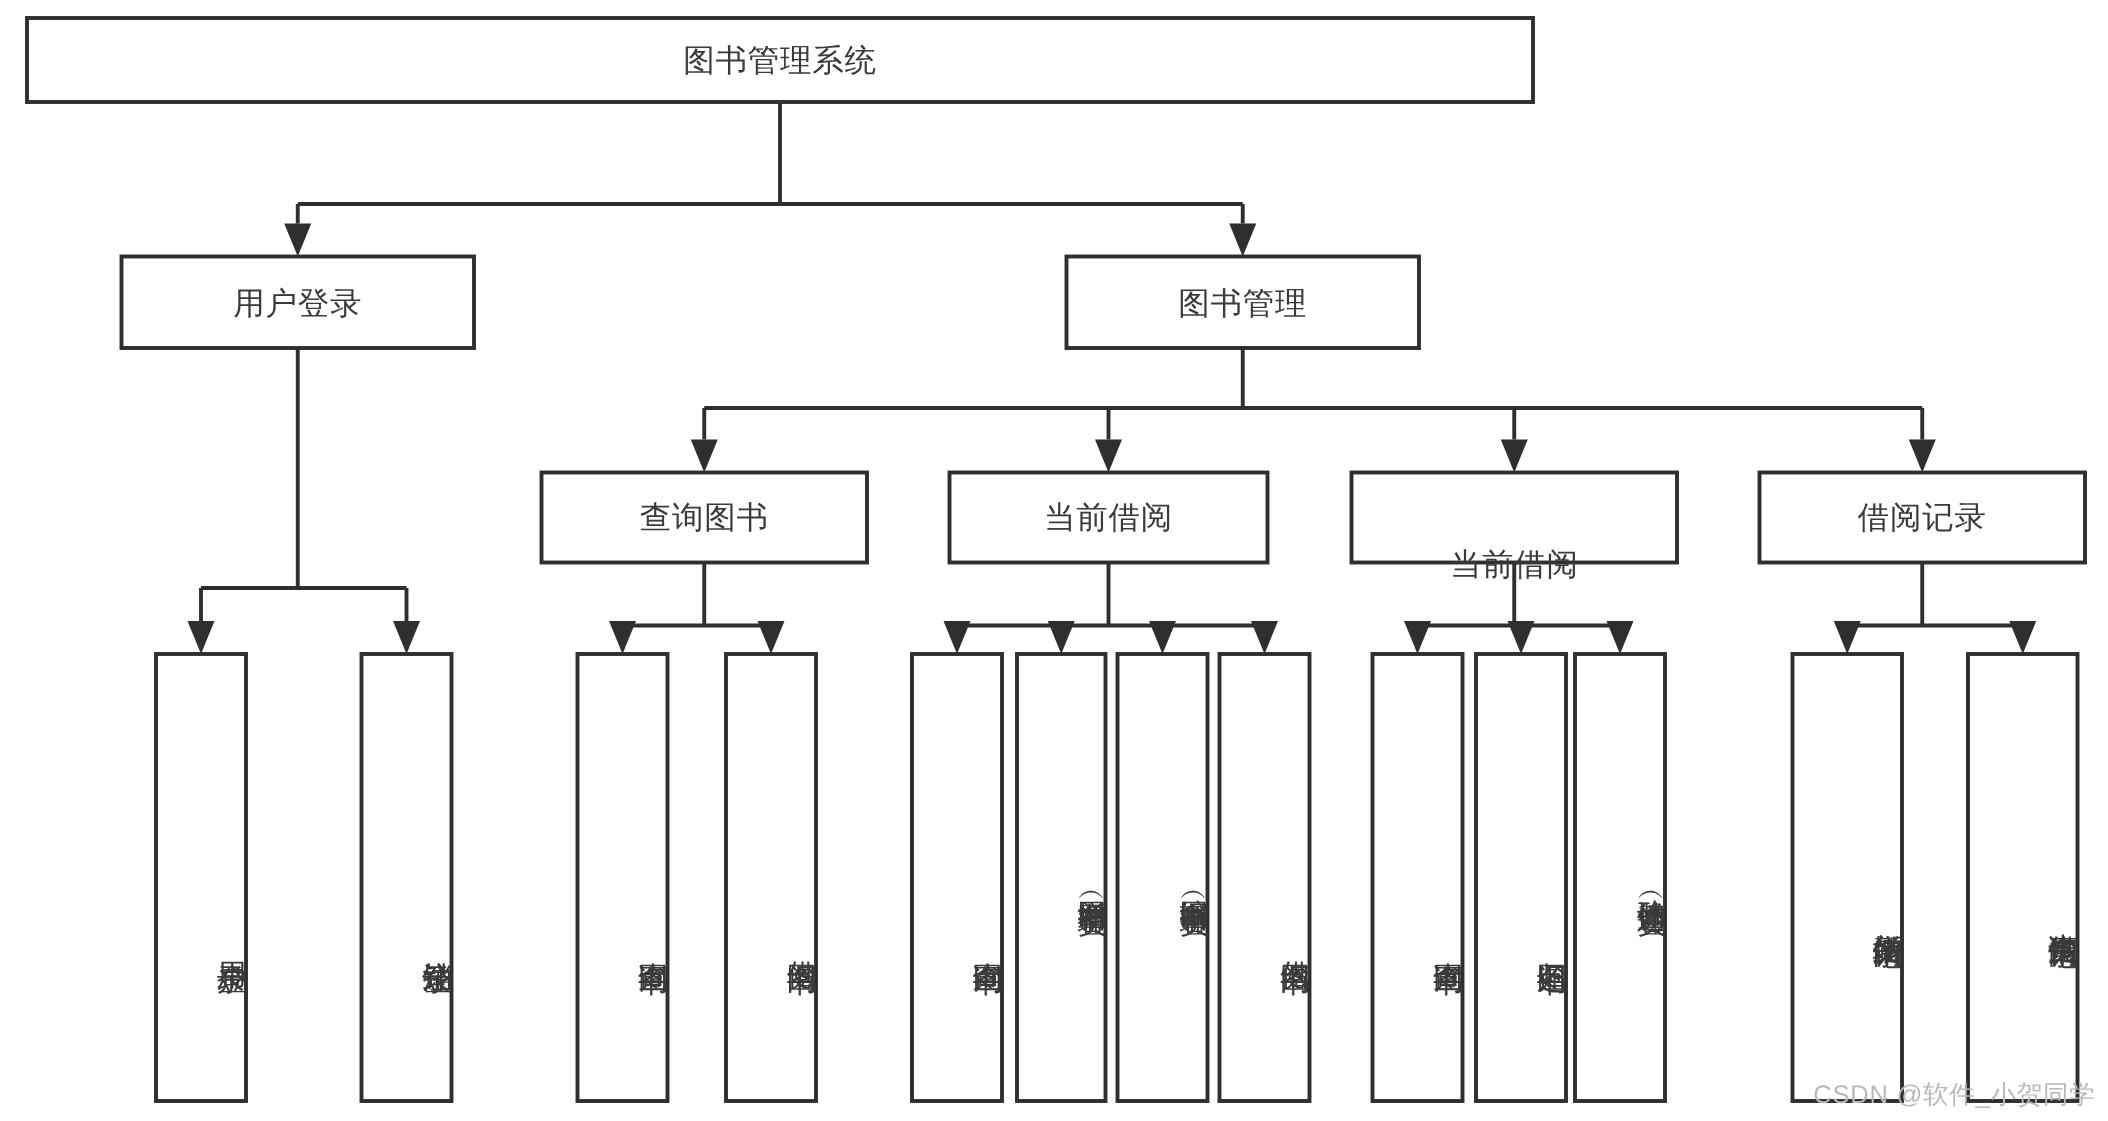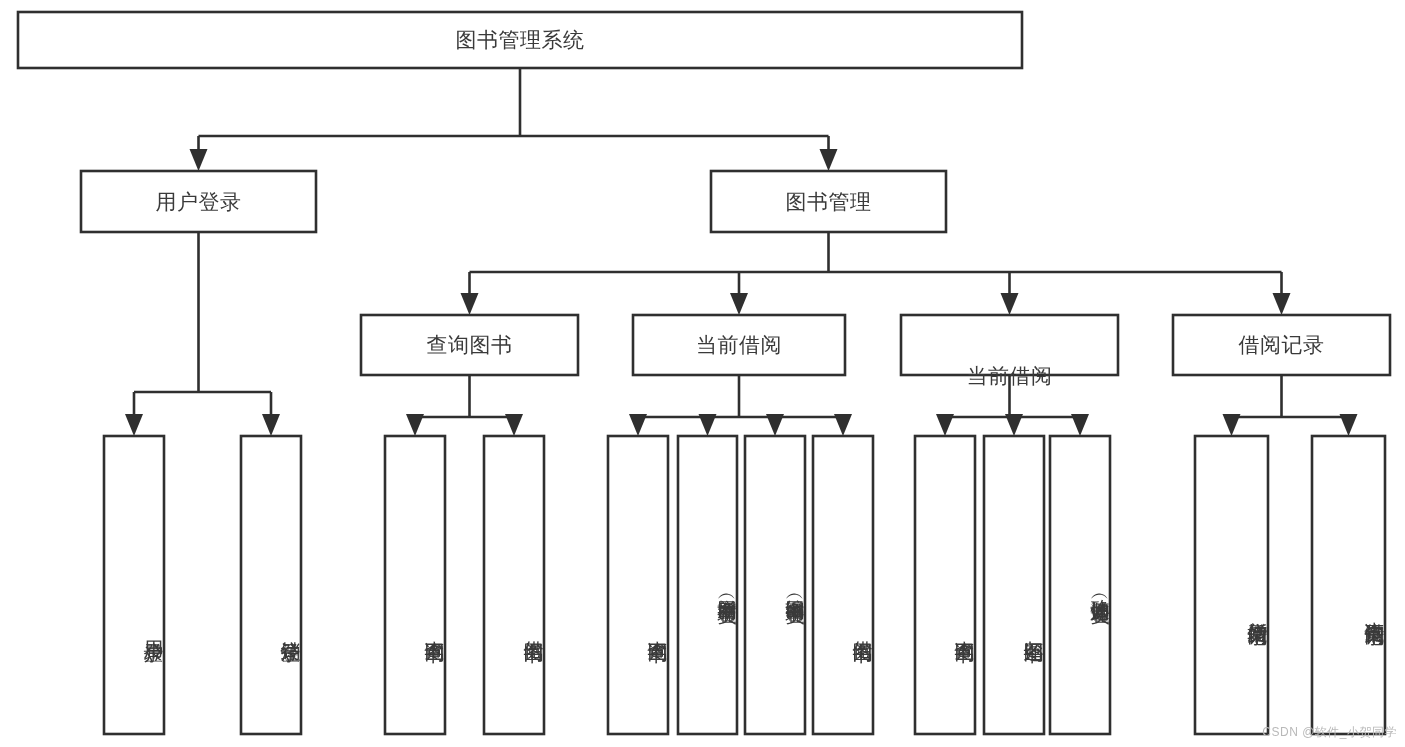--- a/index.html
+++ b/index.html
@@ -62,21 +62,21 @@
     justify-content: center;
     line-height: 1.08;
   }
   .node-label.vertical.top-aligned {
     align-items: flex-start;
   }
   .watermark {
     position: absolute;
     right: 8px;
     bottom: 6px;
-    font-size: 12px;
+    font-size: 17px;
     color: #b9b9b9;
     font-family: "Liberation Sans", "DejaVu Sans", sans-serif;
     letter-spacing: 0.5px;
   }
 </style>
 </head>
 <body>
 
 <div id="canvas">
 

